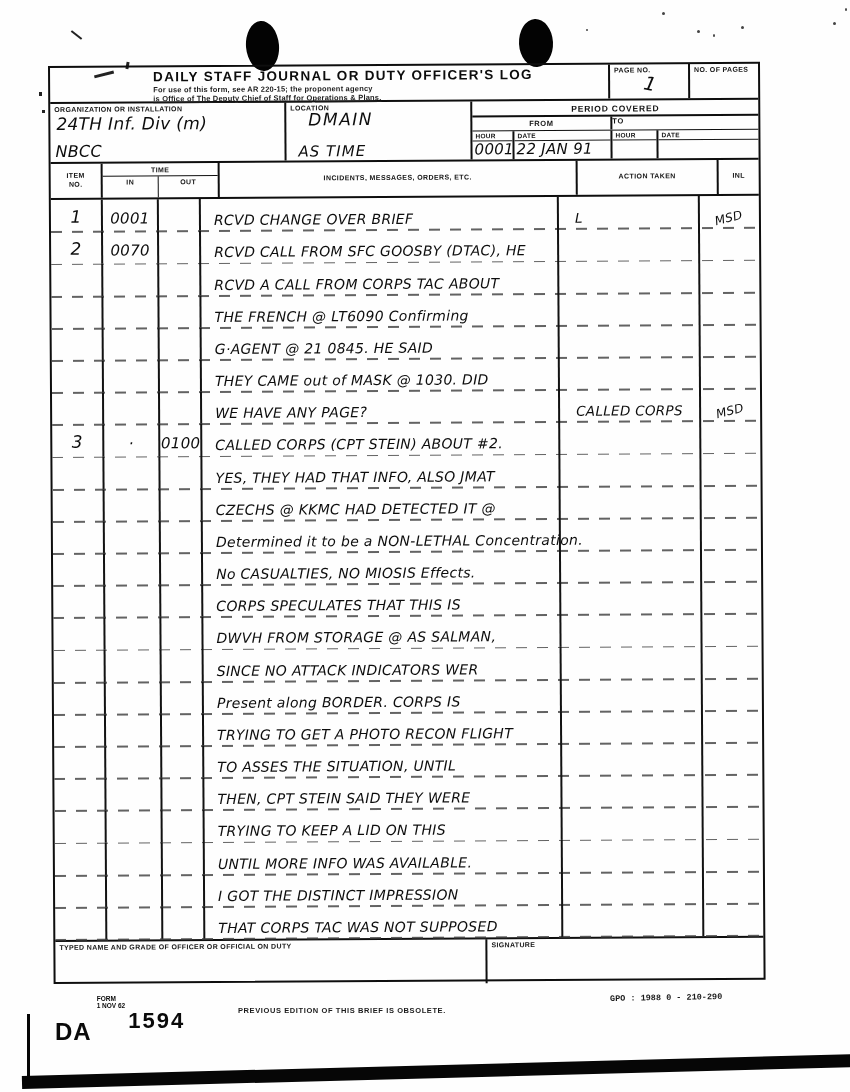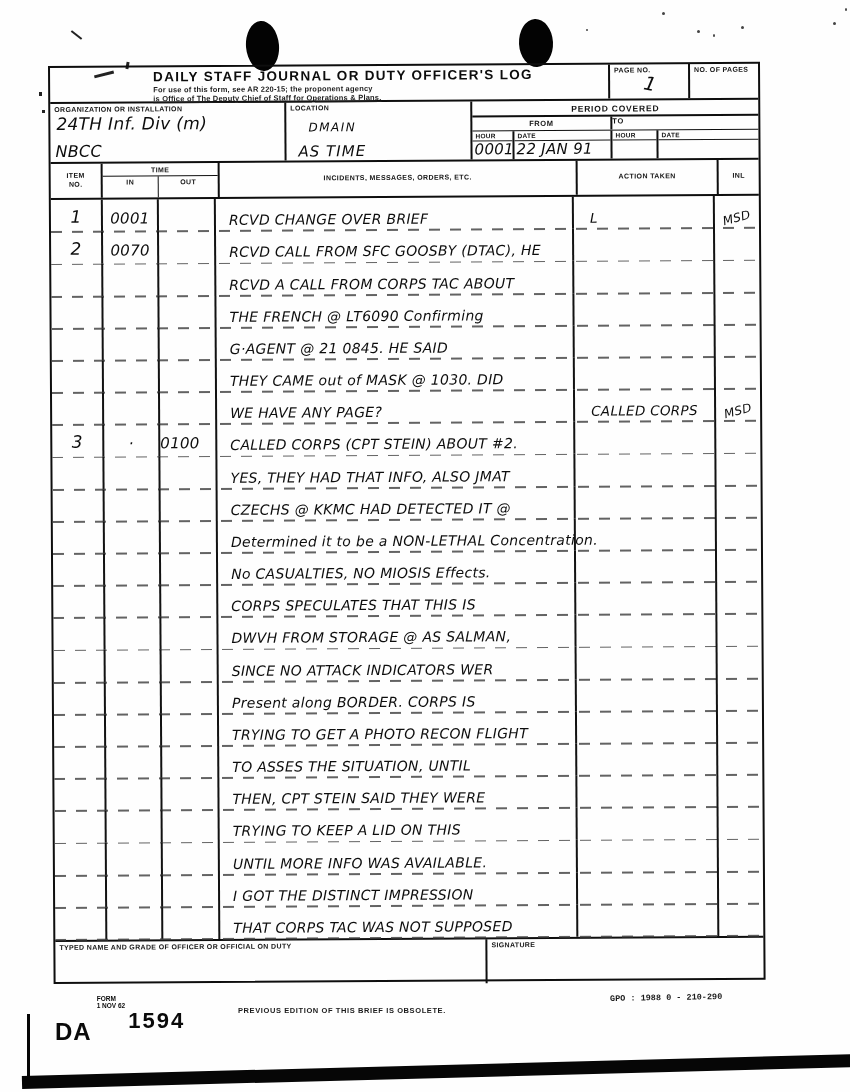--- a/index.html
+++ b/index.html
@@ -52,21 +52,21 @@
   .pageno-cell { width:80px; border-right:2px solid #0e0e0e; }
   .nopages-cell { flex:1; }
   .pageno-val { position:absolute; left:34px; top:8px; font-size:19px; transform:rotate(12deg); }
 
   
   .org-row { height:60px; border-bottom:2.5px solid #0e0e0e; }
   .org-cell { width:236px; border-right:2px solid #0e0e0e; }
   .loc-cell { width:186px; border-right:2px solid #0e0e0e; }
   .org-v1 { position:absolute; left:6px; top:10px; font-size:17px; }
   .org-v2 { position:absolute; left:5px; top:38px; font-size:16px; }
-  .loc-v1 { position:absolute; left:22px; top:18px; font-size:12px; letter-spacing:1.5px; }
+  .loc-v1 { position:absolute; left:22px; top:7px; font-size:17px; letter-spacing:1.5px; }
   .loc-v2 { position:absolute; left:12px; top:40px; font-size:15px; letter-spacing:1px; }
   .period-cell { flex:1; display:flex; flex-direction:column; }
   .pc-title { height:16px; border-bottom:2px solid #0e0e0e; text-align:center;
     font-size:8.5px; font-weight:bold; letter-spacing:0.8px; padding-top:3px; box-sizing:border-box; }
   .pc-fromto { height:14px; display:flex; border-bottom:1.5px solid #0e0e0e; box-sizing:border-box; }
   .pc-from { width:140px; border-right:2px solid #0e0e0e; box-sizing:border-box; text-align:center;
     font-size:7.5px; font-weight:bold; letter-spacing:0.6px; padding-top:2px; }
   .pc-to { flex:1; font-size:7.5px; font-weight:bold; letter-spacing:0.6px; padding-top:0; }
   .pc-vals { flex:1; display:flex; }
   .pc-col { box-sizing:border-box; border-right:2px solid #0e0e0e; position:relative; }
@@ -91,21 +91,21 @@
   .th-inl { flex:1; border-right:none; padding-top:12px; }
 
   
   .tbody { height:740px; display:flex; flex-direction:column; }
   .trow { flex:1; display:flex; position:relative; }
   .trow::after { content:""; position:absolute; left:0; right:0; bottom:-1px; height:1.8px;
     background:repeating-linear-gradient(90deg,#3c3c3c 0 11px, transparent 11px 21px); opacity:0.8; pointer-events:none; }
   .td { box-sizing:border-box; border-right:2px solid #121212; display:flex; align-items:flex-end; }
   .td-item { width:52px; justify-content:center; }
   .td-in { width:56px; justify-content:center; }
-  .td-out { width:57px; justify-content:flex-start; }
+  .td-out { width:42px; justify-content:flex-end; }
   .td-inc { width:358px; padding-left:13px; overflow:visible; z-index:2; }
   .td-act { width:141px; padding-left:16px; }
   .td-inl { flex:1; border-right:none; justify-content:center; }
   .td-item .hw { font-size:17px; padding-bottom:5px; }
   .td-in .hw, .td-out .hw { font-size:15px; padding-bottom:4px; }
   .td-inc .hw { font-size:14px; padding-bottom:3px; }
   .td-act .hw { font-size:13.5px; padding-bottom:3px; }
   .td-inl .hw { font-size:12px; padding-bottom:3px; transform:rotate(-14deg); }
 
   

